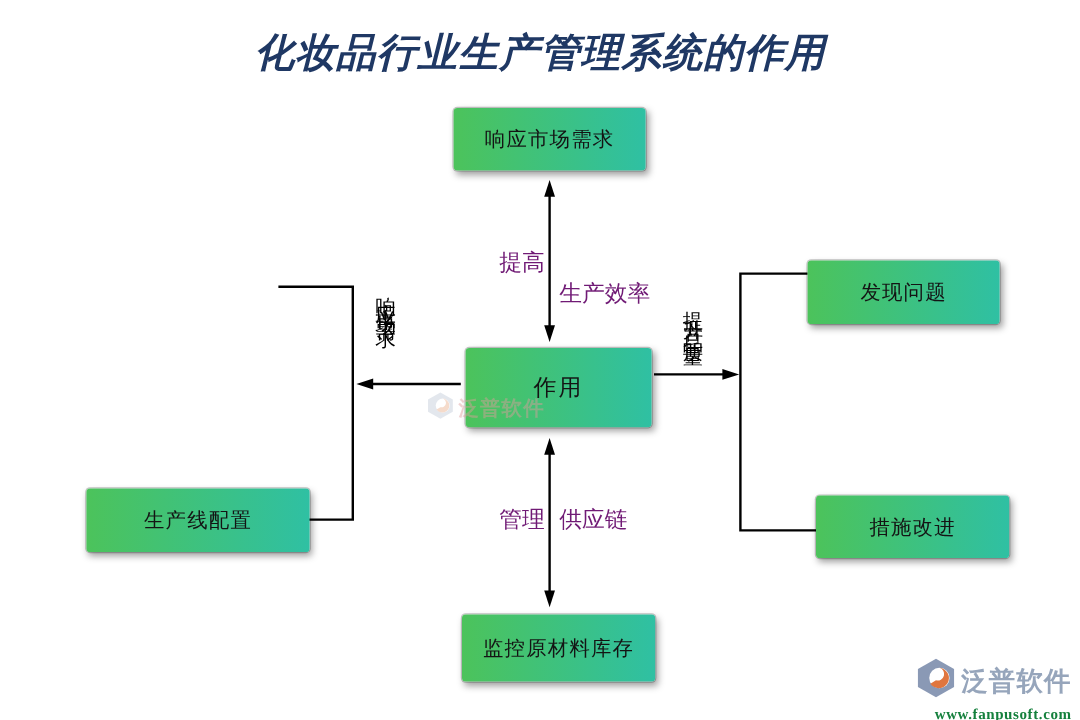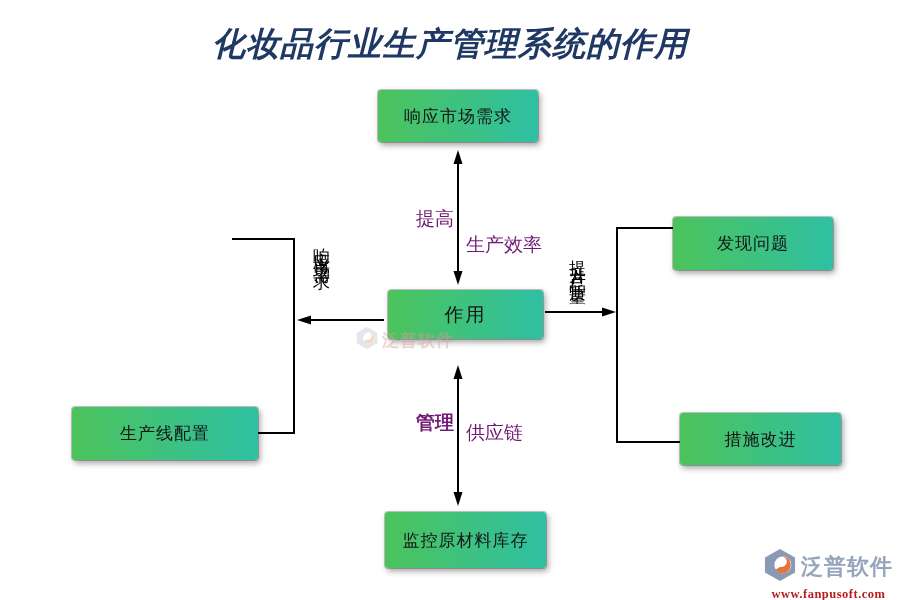--- a/index.html
+++ b/index.html
@@ -12,52 +12,52 @@
     font-size:33px;font-weight:bold;color:#1f3864;letter-spacing:1px;font-style:italic;
   }
   .node{
     position:absolute;display:flex;align-items:center;justify-content:center;
     background:linear-gradient(90deg,#4cc35b,#2fc0a3);
     color:#141414;font-size:17px;border-radius:3px;
     box-shadow:0 0 0 1px rgba(0,0,0,.22), 2px 3px 6px rgba(0,0,0,.38);
     letter-spacing:1px;white-space:nowrap;
   }
   .node-top{left:378px;top:90px;width:160px;height:52px;}
-  .node-center{left:388px;top:290px;width:155px;height:49px;font-size:19px;letter-spacing:2px;}
+  .node-center{left:388px;top:290px;width:155px;height:66px;font-size:19px;letter-spacing:2px;}
   .node-left-top{left:72px;top:212px;width:160px;height:53px;}
   .node-left-bottom{left:72px;top:407px;width:186px;height:53px;}
   .node-right-top{left:673px;top:205px;width:160px;height:53px;margin-top:12px;}
   .node-right-bottom{left:680px;top:413px;width:161px;height:52px;}
   .node-bottom{left:385px;top:512px;width:161px;height:56px;}
   .connectors{position:absolute;left:0;top:0;width:900px;height:600px;pointer-events:none;}
   .lbl{position:absolute;font-size:19px;color:#701a75;white-space:nowrap;}
   .lbl-top-left{right:446px;top:206px;}
   .lbl-top-right{left:466px;top:206px;margin-top:26px;}
-  .lbl-bottom-left{right:446px;top:410px;font-weight:bold;}
+  .lbl-bottom-left{right:446px;top:420px;}
   .lbl-bottom-right{left:466px;top:420px;}
   .vlbl{
     position:absolute;font-size:17px;color:#000;
     writing-mode:vertical-lr;text-orientation:upright;white-space:nowrap;
   }
   .vlbl-left{left:310px;top:234px;letter-spacing:5px;}
   .vlbl-right{left:566px;top:246px;letter-spacing:6px;}
   .watermark{
     position:absolute;left:356px;top:326px;display:flex;align-items:center;gap:4px;
     opacity:.45;pointer-events:none;
   }
   .watermark .wm-text{font-size:17px;font-weight:bold;color:#df9c9c;letter-spacing:1px;}
   .logo{
     position:absolute;left:764px;top:548px;display:grid;
     grid-template-columns:34px auto;grid-template-rows:auto auto;
     column-gap:3px;align-items:center;
   }
   .logo .logo-name{font-size:22px;font-weight:bold;color:#96a5bb;letter-spacing:1px;line-height:1;}
   .logo .logo-url{
-    grid-column:1 / span 2;text-align:center;margin-top:2px;
-    font-family:"Liberation Serif",serif;font-size:12.5px;font-weight:bold;color:#b91c1c;
+    grid-column:1 / span 2;text-align:right;margin-top:2px;
+    font-family:"Liberation Serif",serif;font-size:12.5px;font-weight:bold;color:#15803d;
     letter-spacing:.5px;line-height:1;
   }
 </style>
 </head>
 <body>
 
 <div class="canvas">
 
   <div class="title">化妆品行业生产管理系统的作用</div>
 

